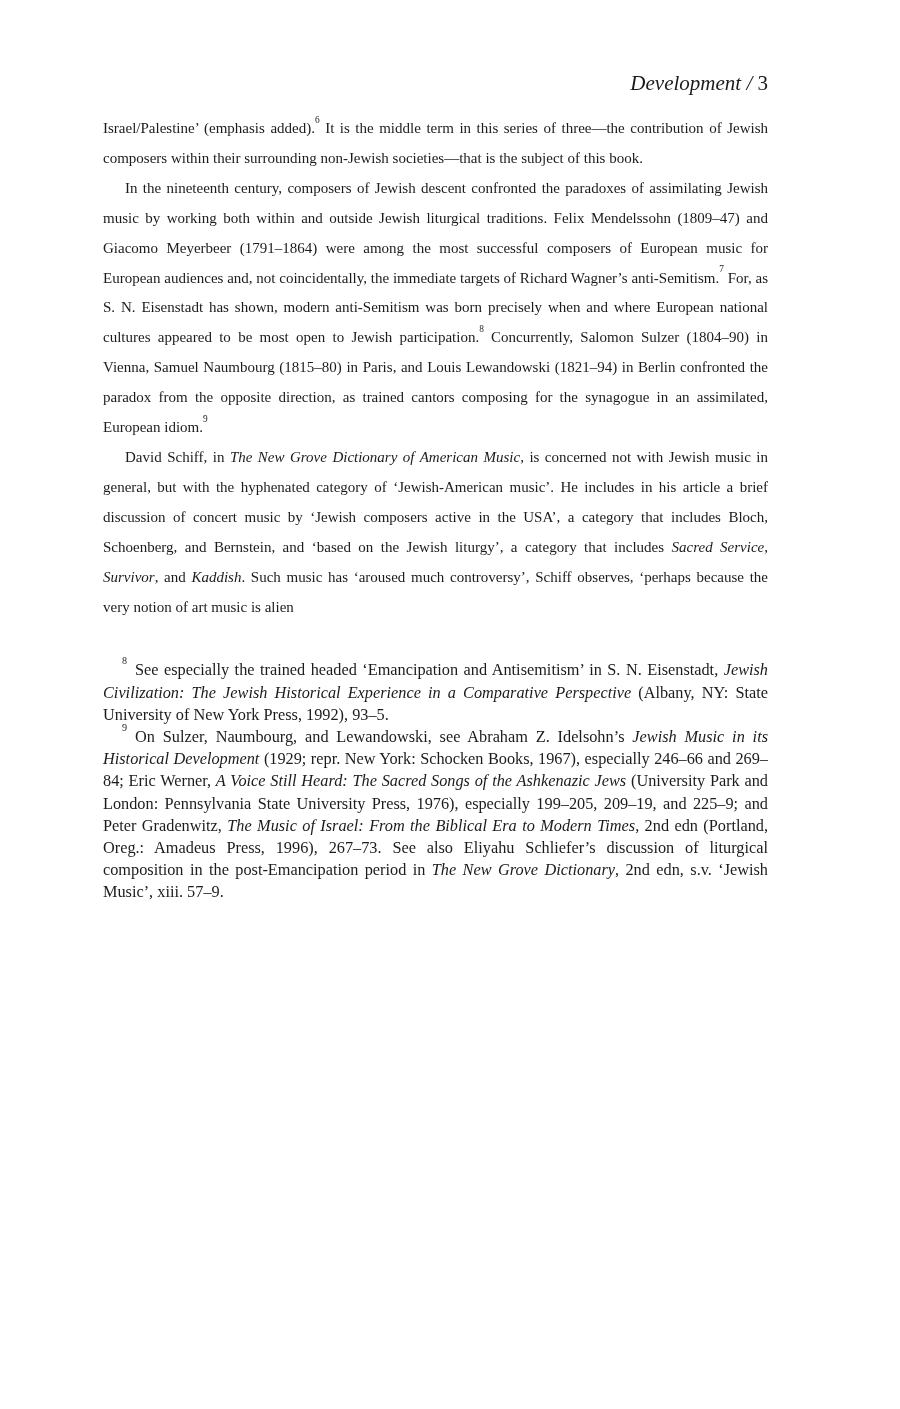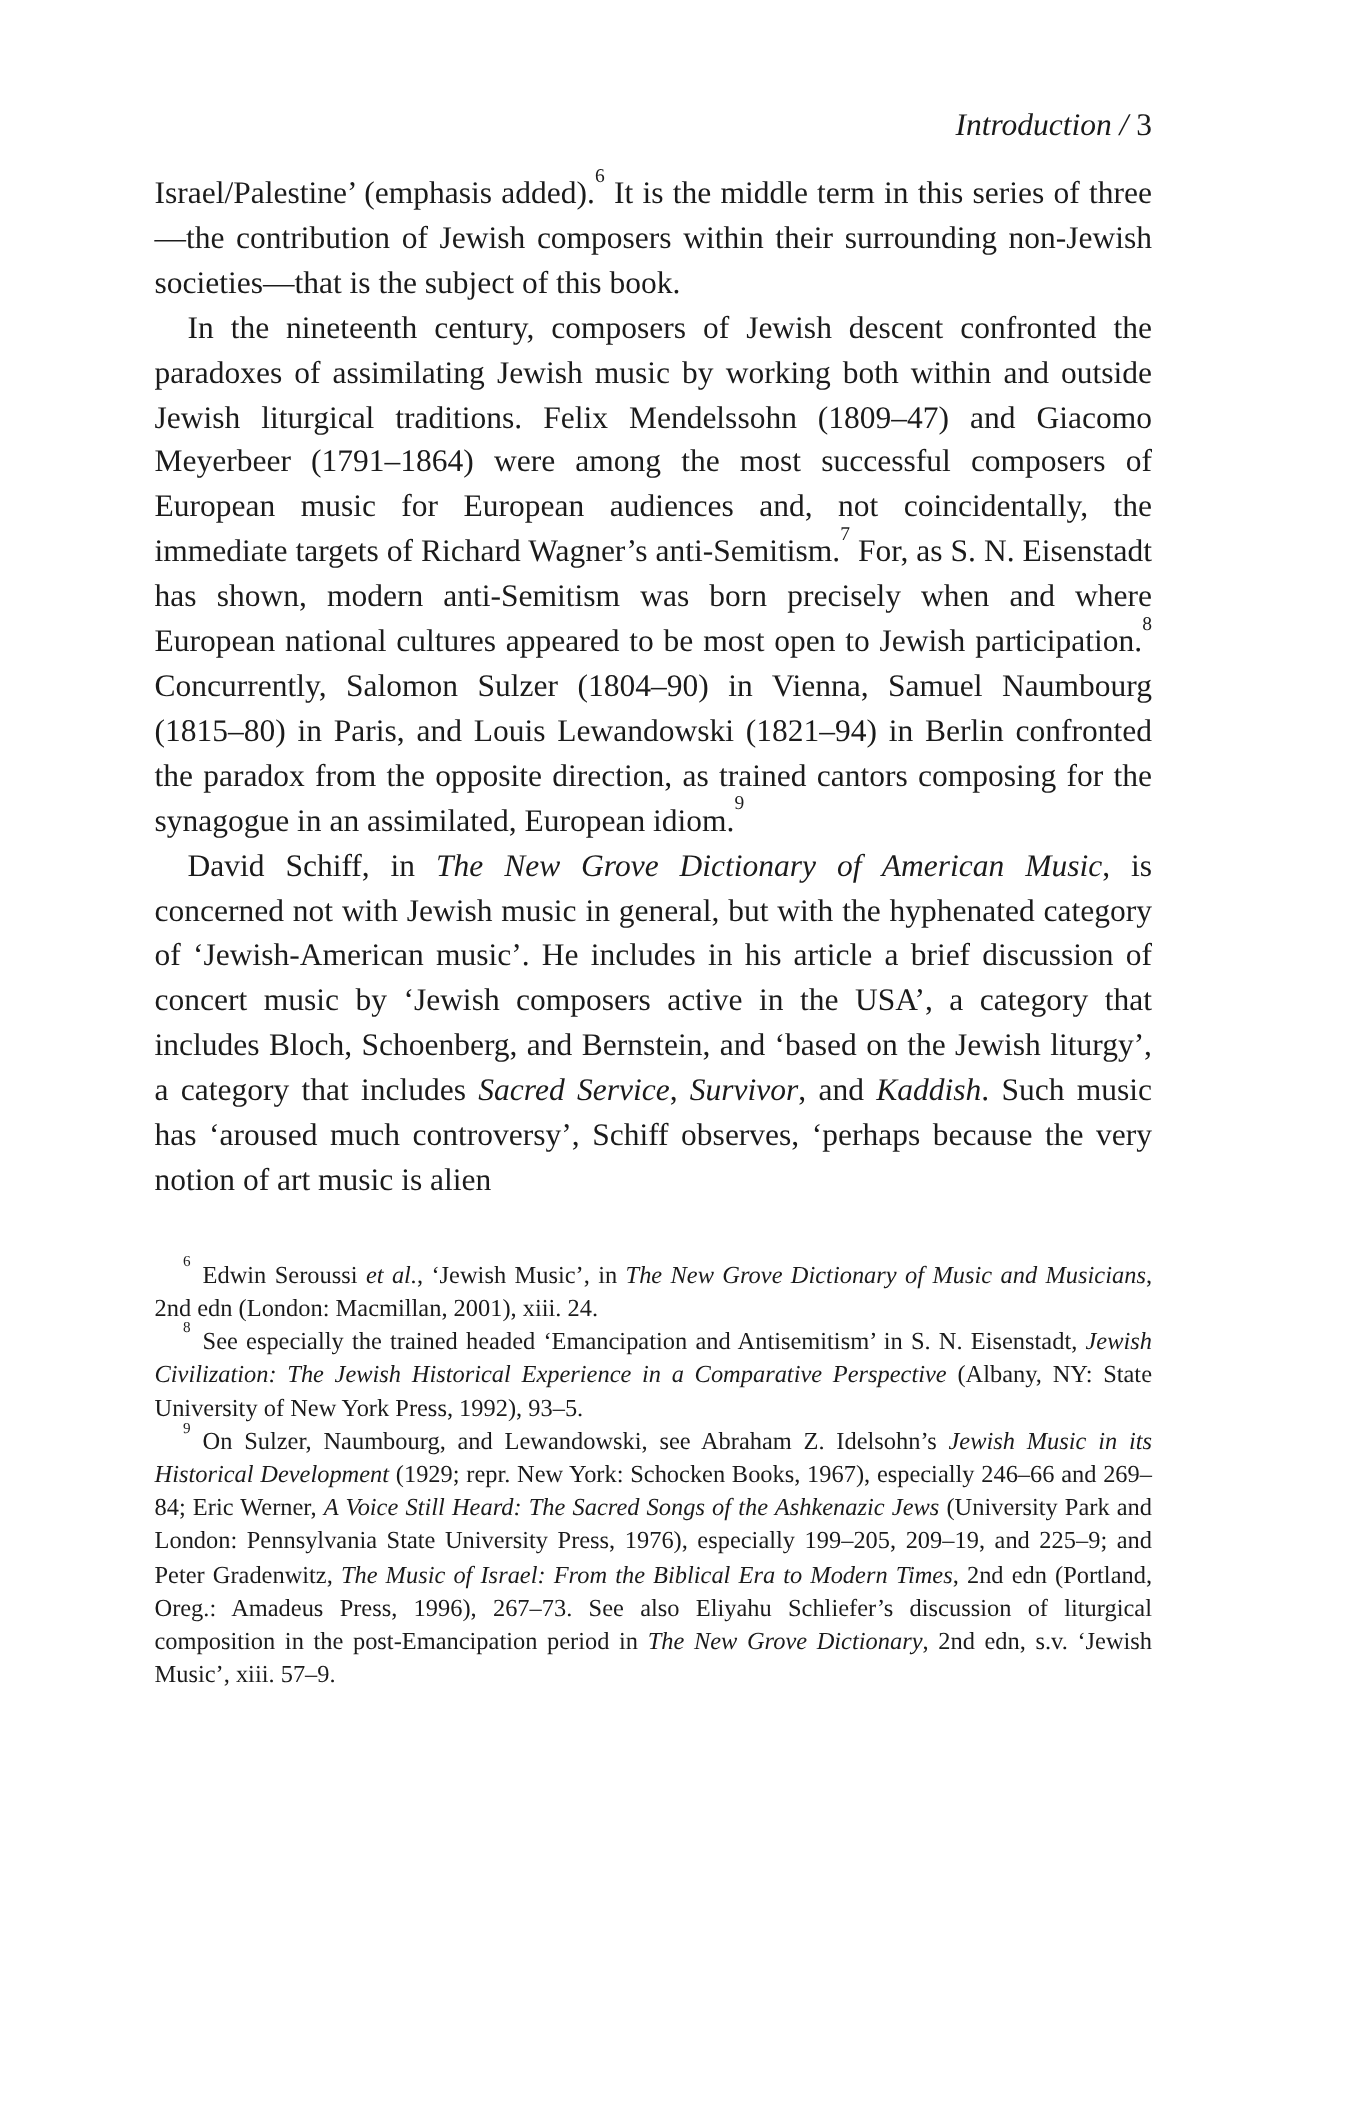--- a/index.html
+++ b/index.html
@@ -27,21 +27,21 @@
     font-size: 21px;
     line-height: 26px;
     margin: 0 0 18px 0;
     font-variant-numeric: oldstyle-nums;
   }
   .running-header i {
     font-style: italic;
   }
   .body-text p {
     margin: 0;
-    font-size: 21px;
+    font-size: 15px;
     line-height: 29.9px;
     text-align: justify;
     hyphens: none;
     font-variant-numeric: oldstyle-nums;
   }
   .body-text p.indent {
     text-indent: 22px;
   }
   sup {
     font-size: 0.62em;
@@ -65,28 +65,27 @@
   .footnotes .fn-num {
     margin-right: 8px;
   }
 </style>
 </head>
 <body>
 
 <div class="page">
   <div class="content">
 
-    <div class="running-header"><i>Introduction</i><i> / </i><span>3</span></div>
+    <div class="running-header"><i>Development</i><i> / </i><span>3</span></div>
 
     <div class="body-text">
       <p class="body-para"><span>Israel/Palestine’ (emphasis added).</span><sup>6</sup><span> It is the middle term in this series of three—the contribution of Jewish composers within their surrounding non-Jewish societies—that is the subject of this book.</span></p>
       <p class="body-para indent"><span>In the nineteenth century, composers of Jewish descent confronted the paradoxes of assimilating Jewish music by working both within and outside Jewish liturgical traditions. Felix Mendelssohn (1809–47) and Giacomo Meyerbeer (1791–1864) were among the most successful composers of European music for European audiences and, not coincidentally, the immediate targets of Richard Wagner’s anti-Semitism.</span><sup>7</sup><span> For, as S. N. Eisenstadt has shown, modern anti-Semitism was born precisely when and where European national cultures appeared to be most open to Jewish participation.</span><sup>8</sup><span> Concurrently, Salomon Sulzer (1804–90) in Vienna, Samuel Naumbourg (1815–80) in Paris, and Louis Lewandowski (1821–94) in Berlin confronted the paradox from the opposite direction, as trained cantors composing for the synagogue in an assimilated, European idiom.</span><sup>9</sup></p>
       <p class="body-para indent"><span>David Schiff, in </span><i>The New Grove Dictionary of American Music</i><span>, is concerned not with Jewish music in general, but with the hyphenated category of ‘Jewish-American music’. He includes in his article a brief discussion of concert music by ‘Jewish composers active in the USA’, a category that includes Bloch, Schoenberg, and Bernstein, and ‘based on the Jewish liturgy’, a category that includes </span><i>Sacred Service</i><span>, </span><i>Survivor</i><span>, and </span><i>Kaddish</i><span>. Such music has ‘aroused much controversy’, Schiff observes, ‘perhaps because the very notion of art music is alien</span></p>
     </div>
 
     <div class="footnotes">
-      <p class="footnote"><sup class="fn-num">6</sup><span class="fn-text"><span>Edwin Seroussi </span><i>et al.</i><span>, ‘Jewish Music’, in </span><i>The New Grove Dictionary of Music and Musicians</i><span>, 2nd edn (London: Macmillan, 2001), xiii. 24.</span></span></p>
       <p class="footnote"><sup class="fn-num">8</sup><span class="fn-text"><span>See especially the trained headed ‘Emancipation and Antisemitism’ in S. N. Eisenstadt, </span><i>Jewish Civilization: The Jewish Historical Experience in a Comparative Perspective</i><span> (Albany, NY: State University of New York Press, 1992), 93–5.</span></span></p>
       <p class="footnote"><sup class="fn-num">9</sup><span class="fn-text"><span>On Sulzer, Naumbourg, and Lewandowski, see Abraham Z. Idelsohn’s </span><i>Jewish Music in its Historical Development</i><span> (1929; repr. New York: Schocken Books, 1967), especially 246–66 and 269–84; Eric Werner, </span><i>A Voice Still Heard: The Sacred Songs of the Ashkenazic Jews</i><span> (University Park and London: Pennsylvania State University Press, 1976), especially 199–205, 209–19, and 225–9; and Peter Gradenwitz, </span><i>The Music of Israel: From the Biblical Era to Modern Times</i><span>, 2nd edn (Portland, Oreg.: Amadeus Press, 1996), 267–73. See also Eliyahu Schliefer’s discussion of liturgical composition in the post-Emancipation period in </span><i>The New Grove Dictionary</i><span>, 2nd edn, s.v. ‘Jewish Music’, xiii. 57–9.</span></span></p>
     </div>
 
   </div>
 </div>
 
 </body></html>

